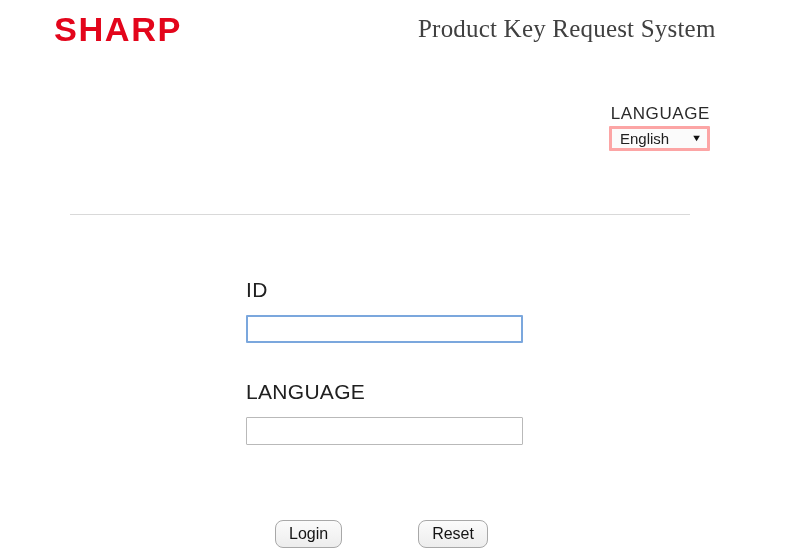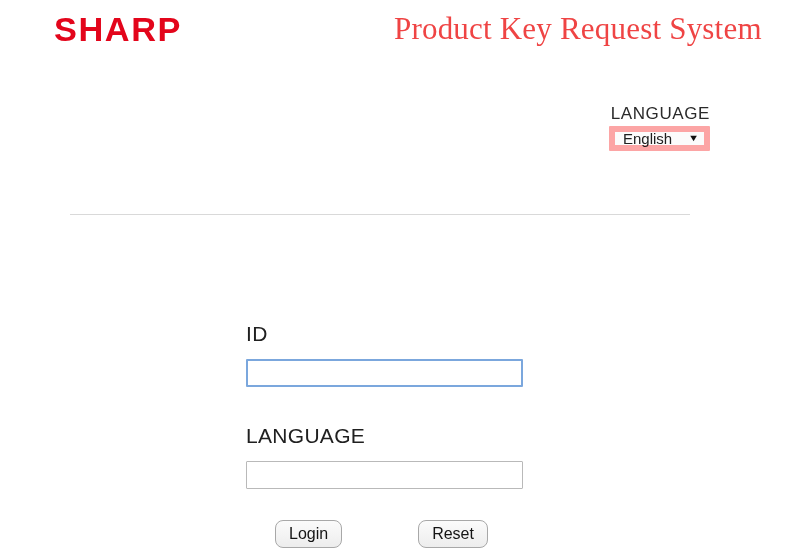--- a/index.html
+++ b/index.html
@@ -29,27 +29,27 @@
     line-height: 34px;
     letter-spacing: 1.5px;
     color: #e3051b;
     transform: scaleX(1.04);
     transform-origin: left center;
     user-select: none;
   }
 
   .app-title {
     position: absolute;
-    left: 394px;
+    left: 418px;
     top: 14px;
     font-family: "Liberation Serif", serif;
-    font-size: 31px;
+    font-size: 25px;
     line-height: 30px;
     letter-spacing: 0.2px;
-    color: #ef4444;
+    color: #404040;
     white-space: nowrap;
   }
 
   
   .language-block {
     position: absolute;
     left: 530px;
     top: 103px;
     width: 180px;
     text-align: right;
@@ -64,21 +64,21 @@
   }
   .language-select {
     display: inline-flex;
     align-items: center;
     justify-content: space-between;
     box-sizing: border-box;
     min-width: 101px;
     height: 25px;
     padding: 0 6px 0 8px;
     background: #fbfbfb;
-    border: 6px solid #fca5a5;
+    border: 3px solid #fca5a5;
     border-radius: 1px;
     font-family: "Liberation Sans", sans-serif;
     font-size: 15px;
     line-height: 23px;
     color: #202020;
     cursor: pointer;
     text-align: left;
   }
   .language-select .sel-value {
     padding-right: 9px;
@@ -100,21 +100,20 @@
     background: #d9d9d9;
     border: 0;
   }
 
   
   .form-area {
     position: absolute;
     left: 246px;
     top: 277px;
     width: 300px;
-    margin-top: 44px;
   }
   .field-label {
     font-size: 21px;
     line-height: 25px;
     letter-spacing: 0.3px;
     color: #202020;
     display: block;
   }
   .field-label.id-label {
     font-family: "Liberation Sans", sans-serif;

